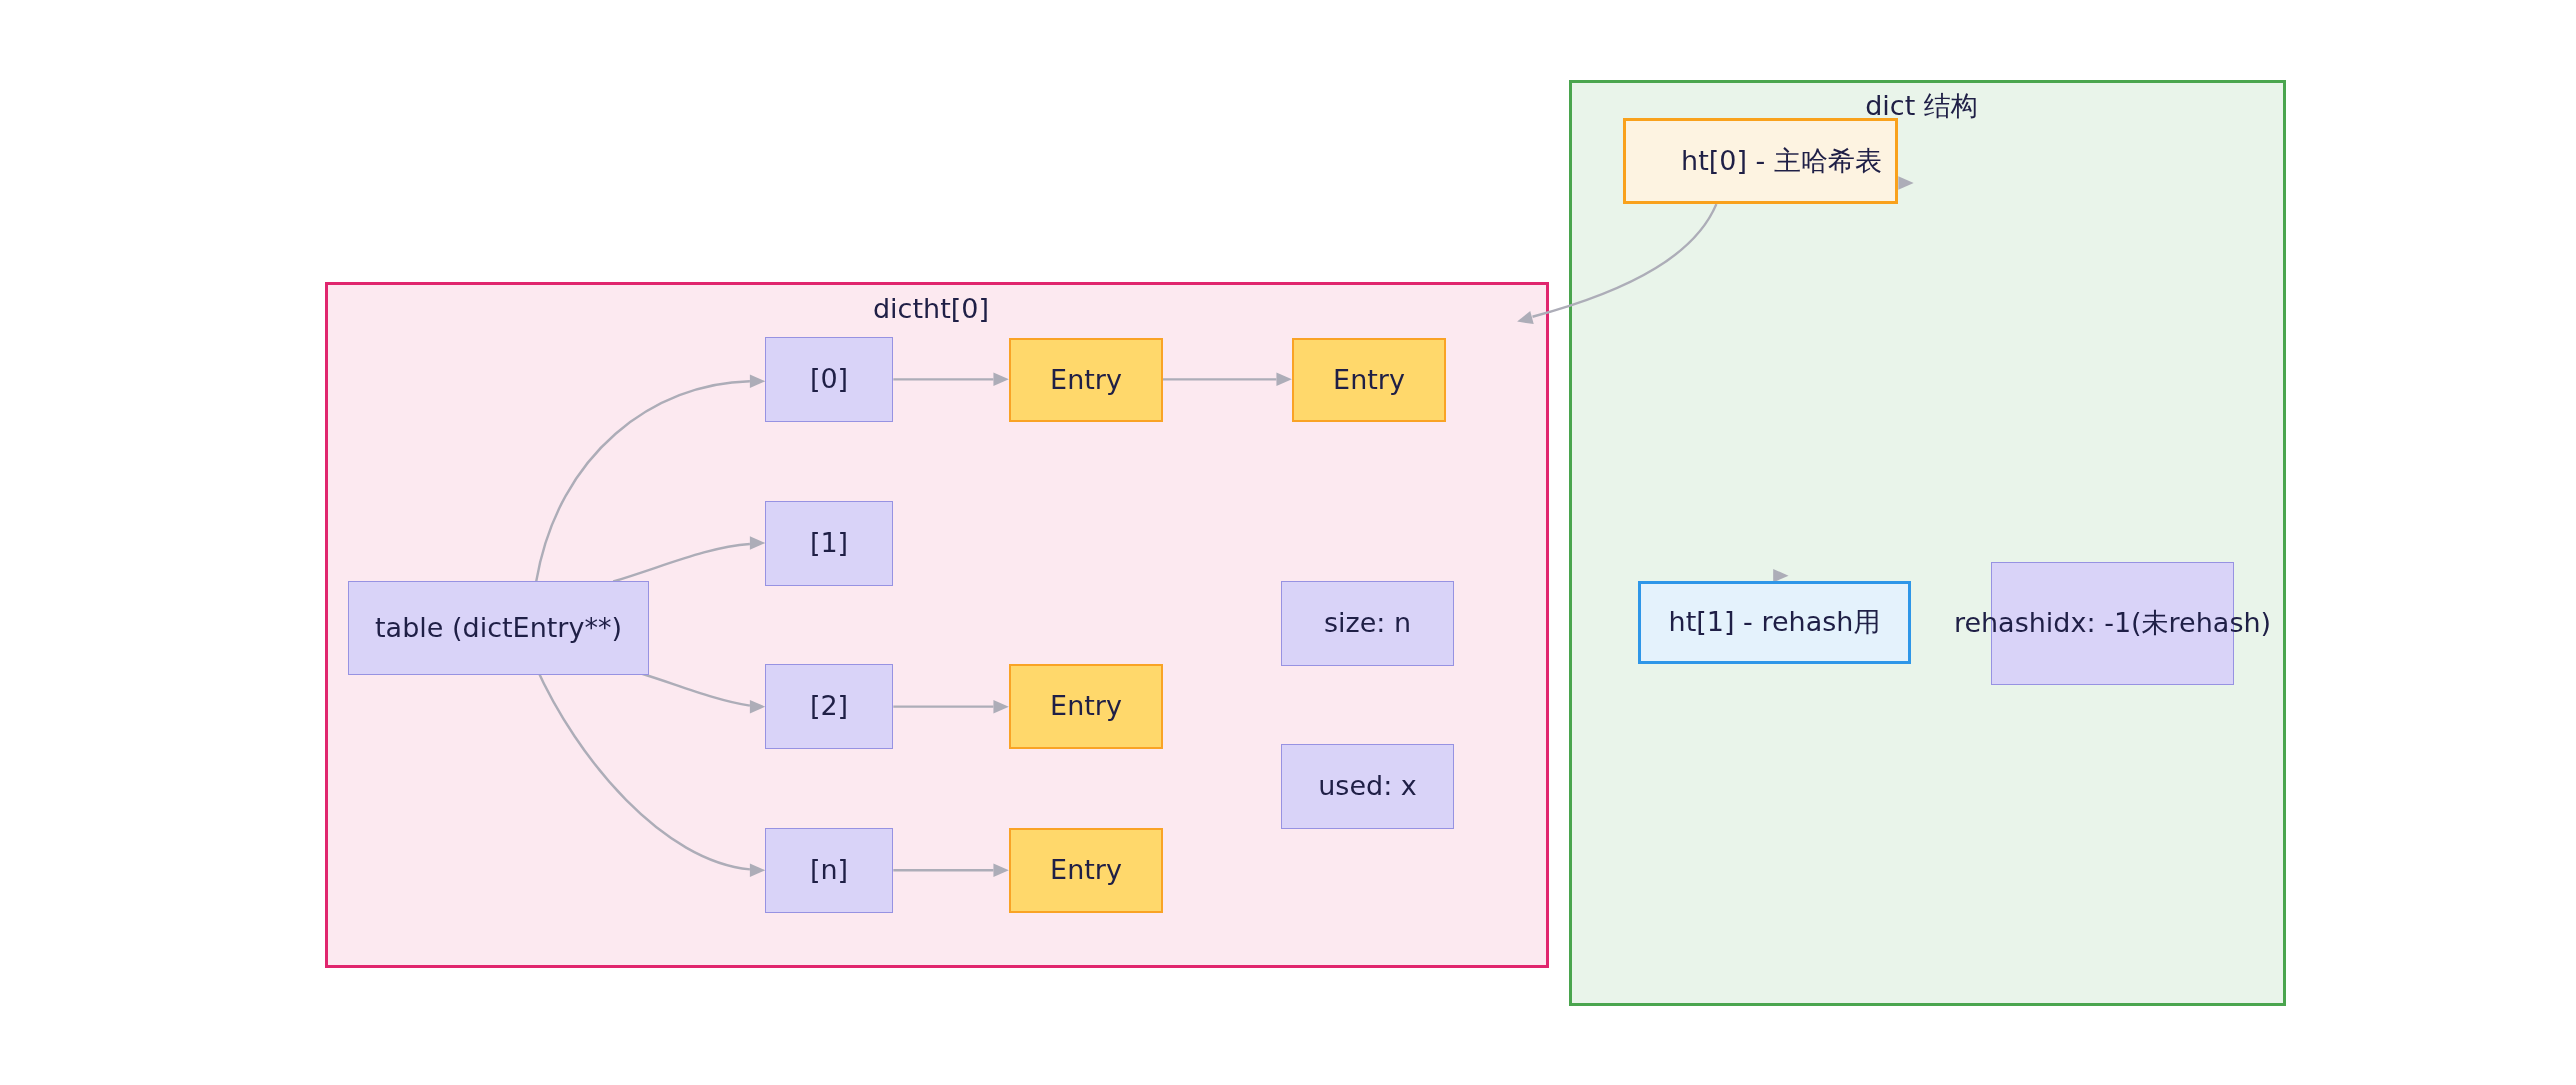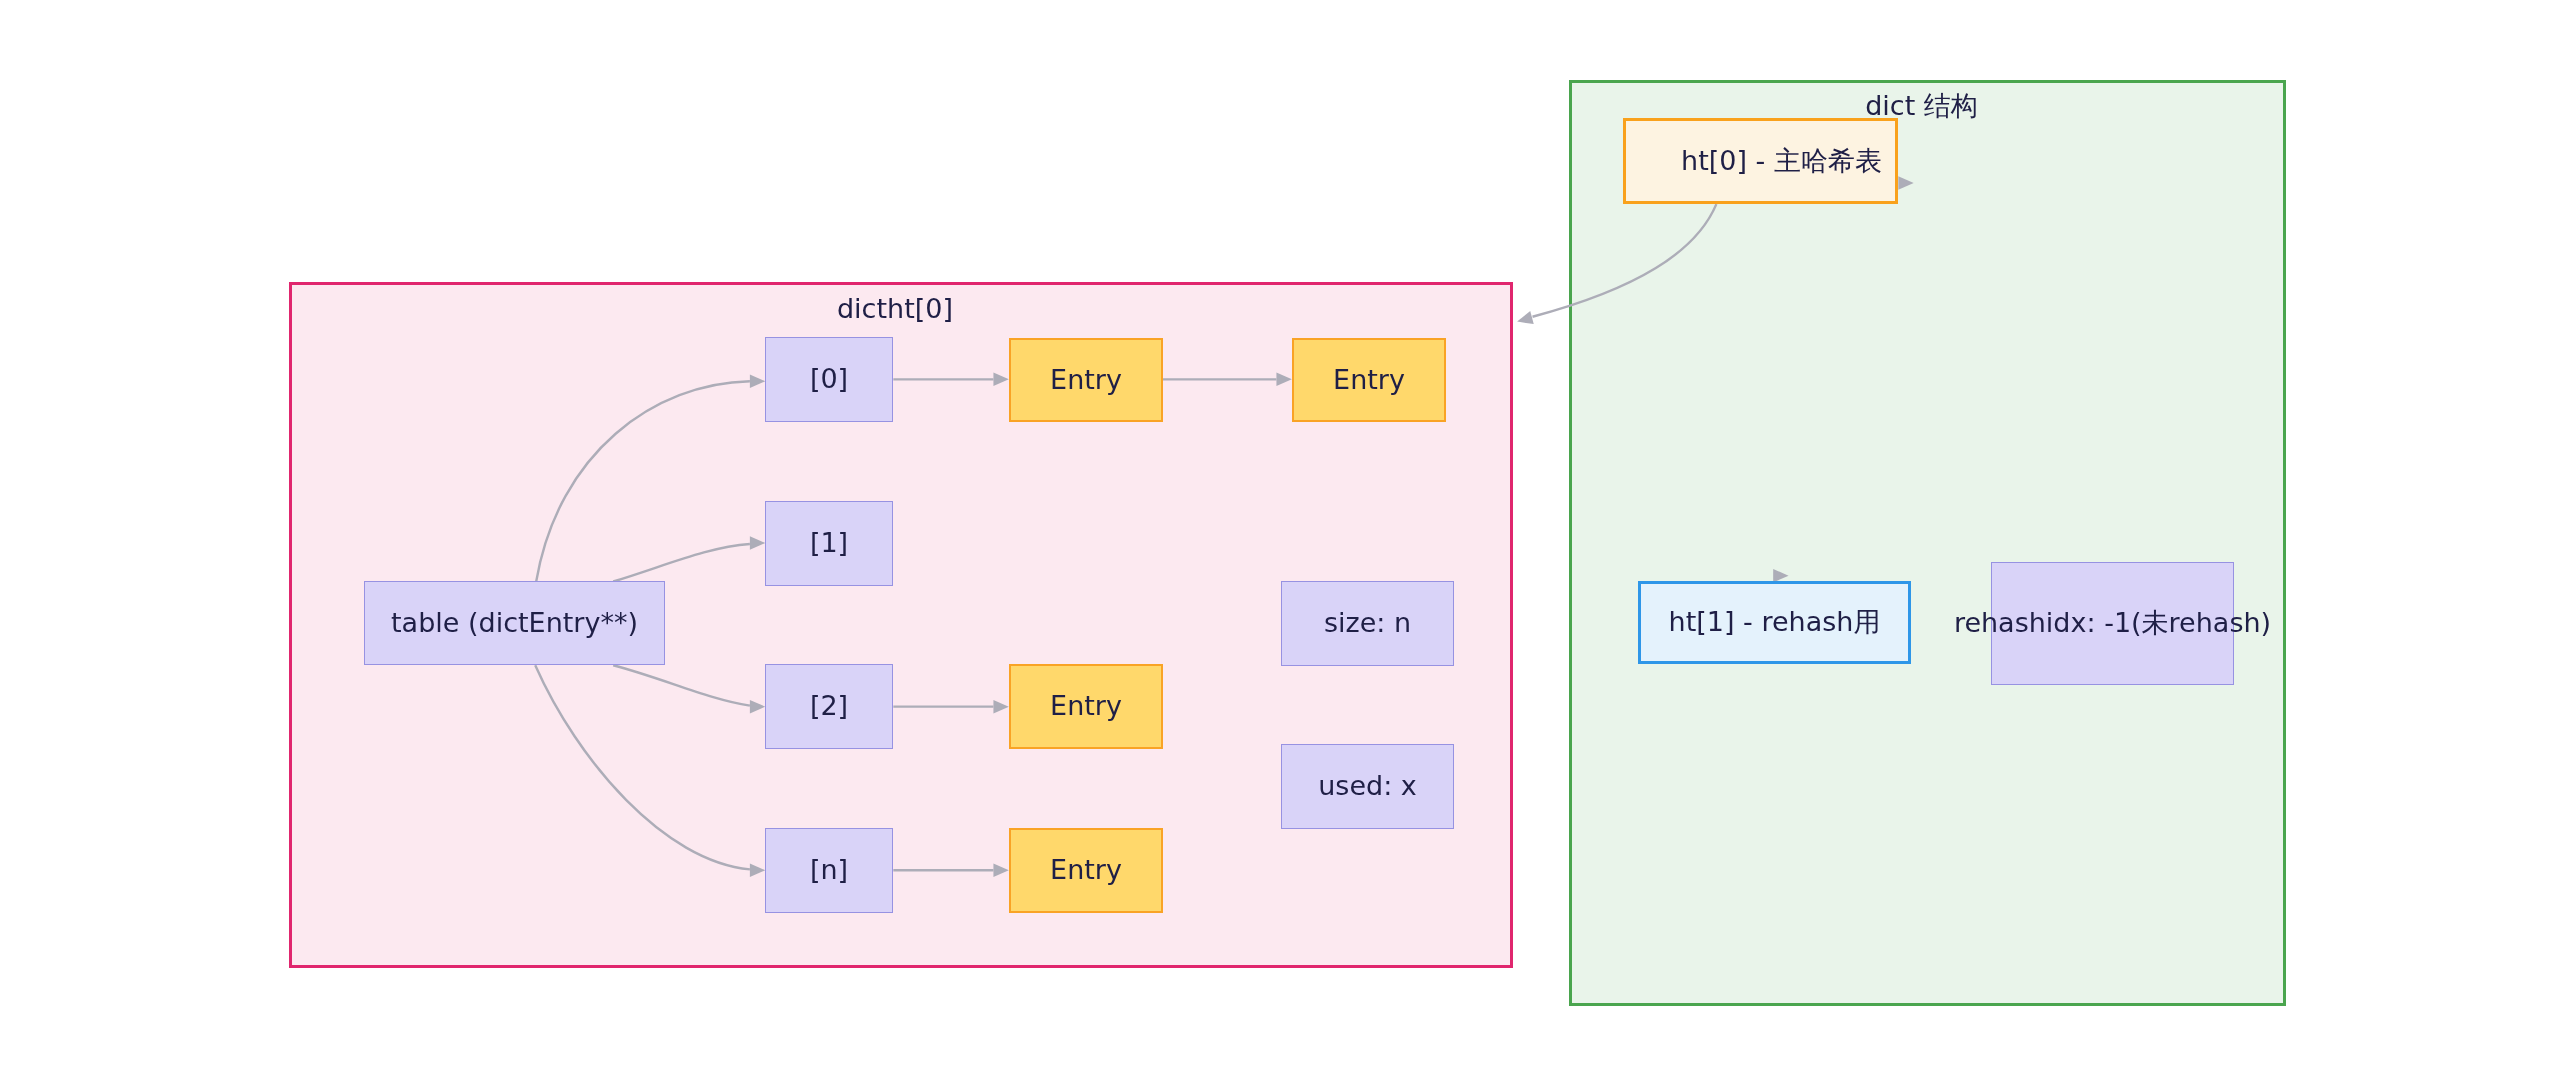--- a/index.html
+++ b/index.html
@@ -12,21 +12,21 @@
     --edge:#adadb8; --text:#1f1f46; --bg:#ffffff;
   }
   html,body { margin:0; padding:0; background:var(--bg); }
   #canvas {
     position:relative; width:2576px; height:1086px; overflow:hidden;
     background:var(--bg);
     font-family:"DejaVu Sans","Liberation Sans",sans-serif;
     color:var(--text);
   }
   .group { position:absolute; box-sizing:border-box; }
-  .group.pink { background:var(--pink-fill); border:3.9px solid var(--pink-border); }
+  .group.pink { background:var(--pink-fill); border:3.9px solid var(--pink-border);margin-left:36px; }
   .group.green { background:var(--green-fill); border:3.9px solid var(--green-border); }
   .group-title {
     position:absolute; left:0; right:12px; text-align:center;
     font-size:27px; font-weight:400; color:var(--text); white-space:nowrap;
   }
   .node {
     position:absolute; box-sizing:border-box;
     display:flex; align-items:center; justify-content:center;
     text-align:center; font-size:27px; line-height:1.35; white-space:nowrap;
   }
@@ -77,21 +77,21 @@
     <path d="M928,904 L1032,904"></path>
     <polygon points="-16,-7 0,0 -16,7" transform="translate(1048,904)"></polygon>
 
     <path d="M1783,212 C1762,262 1700,300 1592,329"></path>
     <polygon points="-16,-7 0,0 -16,7" transform="translate(1576,334) rotate(165)"></polygon>
 
     <polygon points="-16,-7 0,0 -16,7" transform="translate(1988,190)"></polygon>
     <polygon points="-16,-7 0,0 -16,7" transform="translate(1858,598)"></polygon>
   </svg>
 
-  <div class="node lavender" style="left:364px;top:581px;width:301px;height:84px">
+  <div class="node lavender" style="left:348px;top:581px;width:301px;height:94px">
     <span>table (dictEntry**)</span>
   </div>
 
   <div class="node lavender" style="left:765px;top:337px;width:128px;height:85px">
     <span>[0]</span>
   </div>
 
   <div class="node lavender" style="left:765px;top:501px;width:128px;height:85px">
     <span>[1]</span>
   </div>

